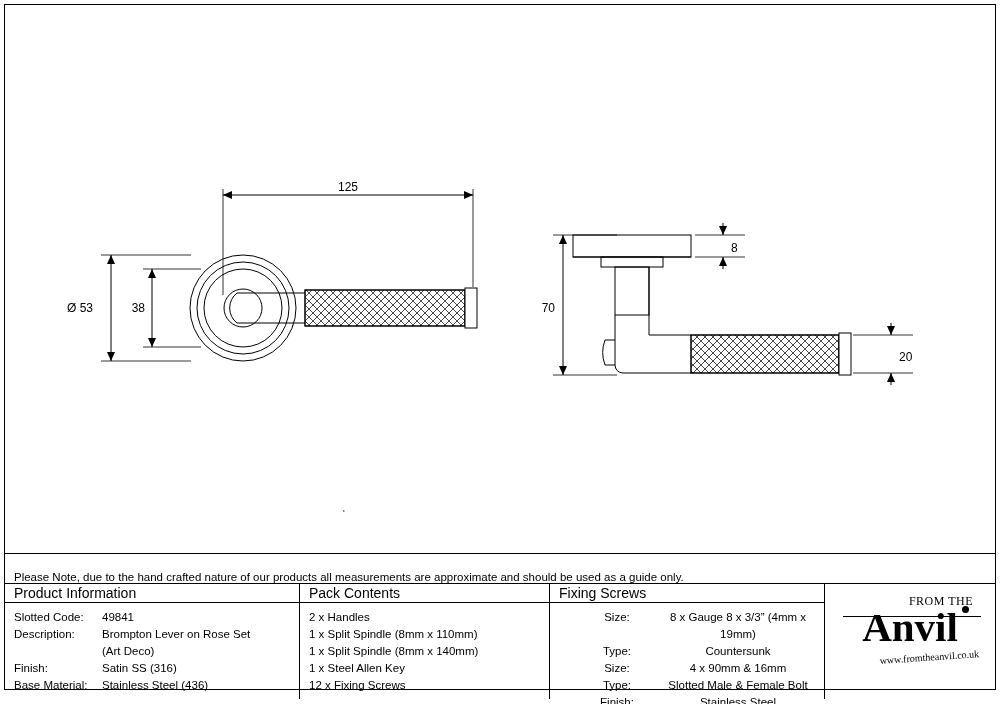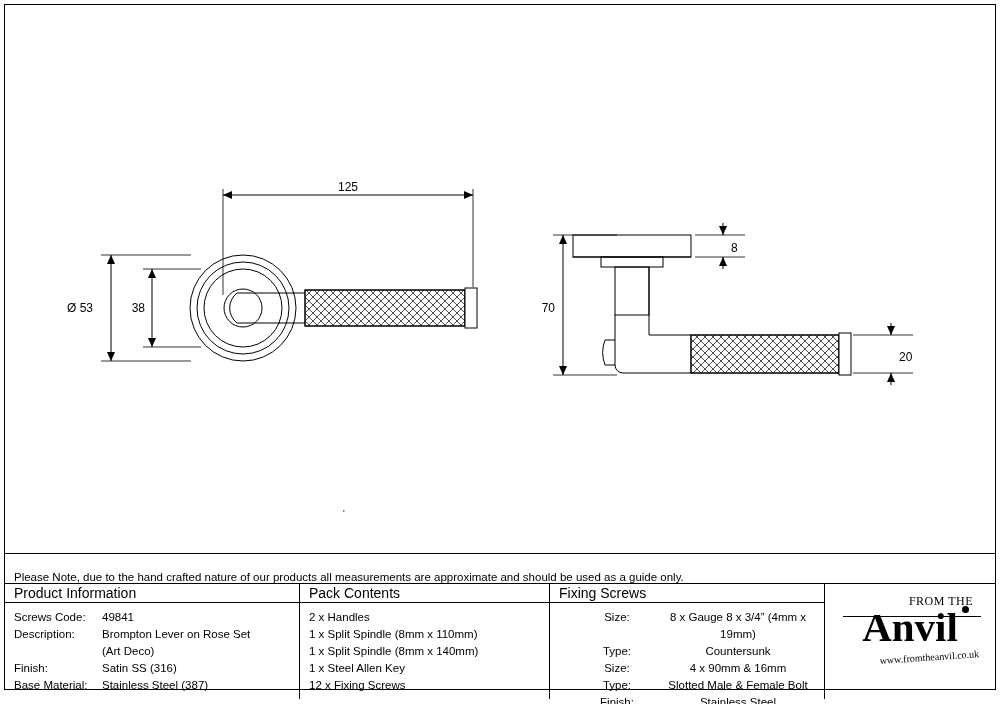--- a/index.html
+++ b/index.html
@@ -221,59 +221,59 @@
   <div class="note">
     <span>Please Note, due to the hand crafted nature of our products all measurements are approximate and should be used as a guide only.</span>
   </div>
 
   <div class="tables">
 
     <div class="col col-info">
       <div class="col-head">Product Information</div>
       <div class="col-body">
         <div class="kv">
-          <span class="k">Screws Code:</span>
+          <span class="k">Slotted Code:</span>
           <span class="v">49841</span>
         </div>
         <div class="kv">
           <span class="k">Description:</span>
           <span class="v">Brompton Lever on Rose Set</span>
         </div>
         <div class="kv">
           <span class="k"></span>
           <span class="v">(Art Deco)</span>
         </div>
         <div class="kv">
           <span class="k">Finish:</span>
           <span class="v">Satin SS (316)</span>
         </div>
         <div class="kv">
           <span class="k">Base Material:</span>
-          <span class="v">Stainless Steel (387)</span>
+          <span class="v">Stainless Steel (436)</span>
         </div>
       </div>
     </div>
 
     <div class="col col-pack">
       <div class="col-head">Pack Contents</div>
       <div class="col-body">
         <div class="plain">2 x Handles</div>
         <div class="plain">1 x Split Spindle (8mm x 110mm)</div>
         <div class="plain">1 x Split Spindle (8mm x 140mm)</div>
         <div class="plain">1 x Steel Allen Key</div>
         <div class="plain">12 x Fixing Screws</div>
       </div>
     </div>
 
     <div class="col col-fix">
       <div class="col-head">Fixing Screws</div>
       <div class="col-body">
         <div class="kv kv-fix">
           <span class="k">Size:</span>
-          <span class="v">8 x Gauge 8 x 3/4” (4mm x 19mm)</span>
+          <span class="v">8 x Gauge 8 x 3/3” (4mm x 19mm)</span>
         </div>
         <div class="kv kv-fix">
           <span class="k">Type:</span>
           <span class="v">Countersunk</span>
         </div>
         <div class="kv kv-fix">
           <span class="k">Size:</span>
           <span class="v">4 x 90mm &amp; 16mm</span>
         </div>
         <div class="kv kv-fix">

